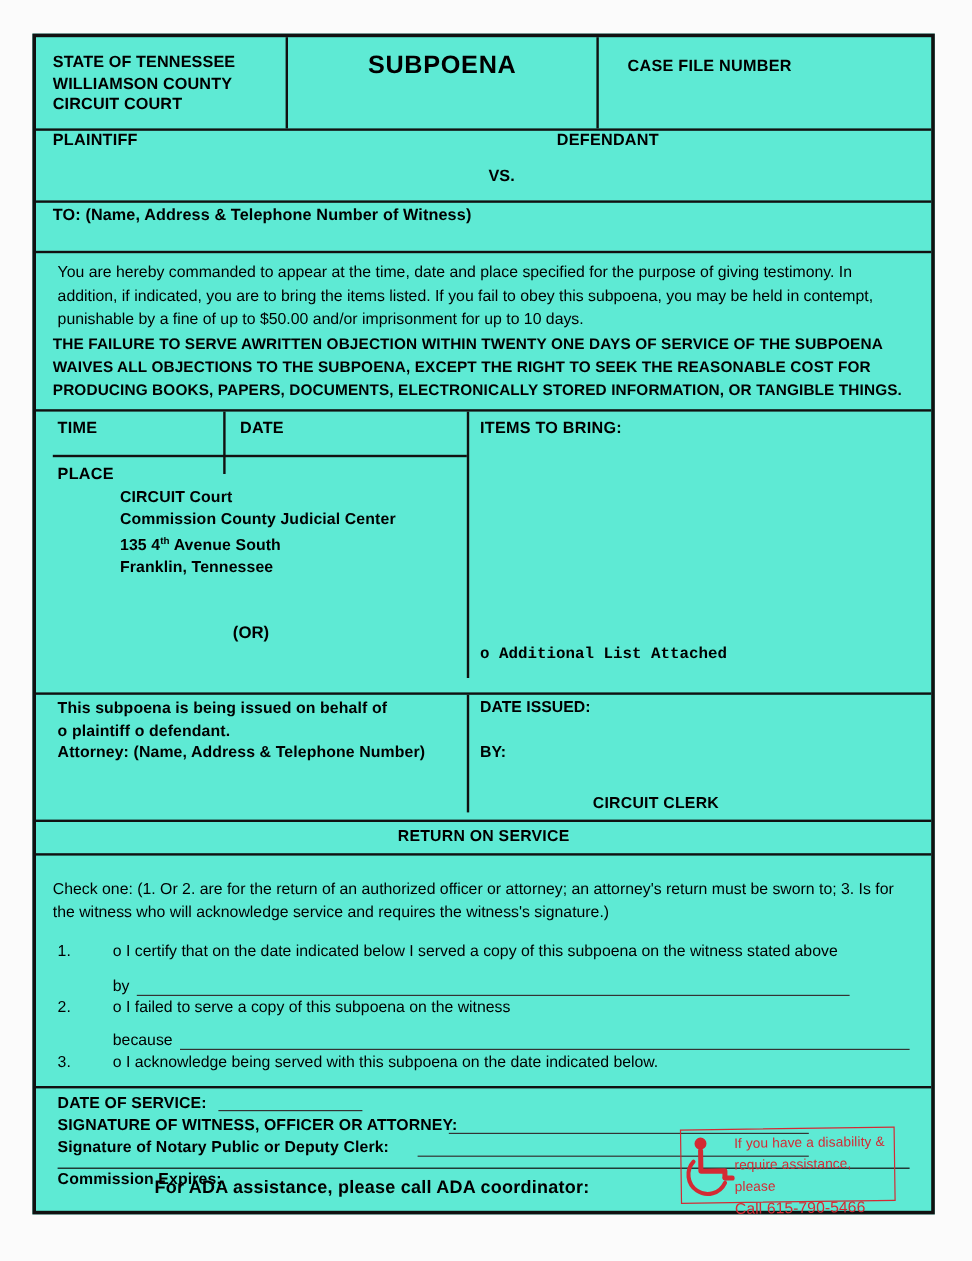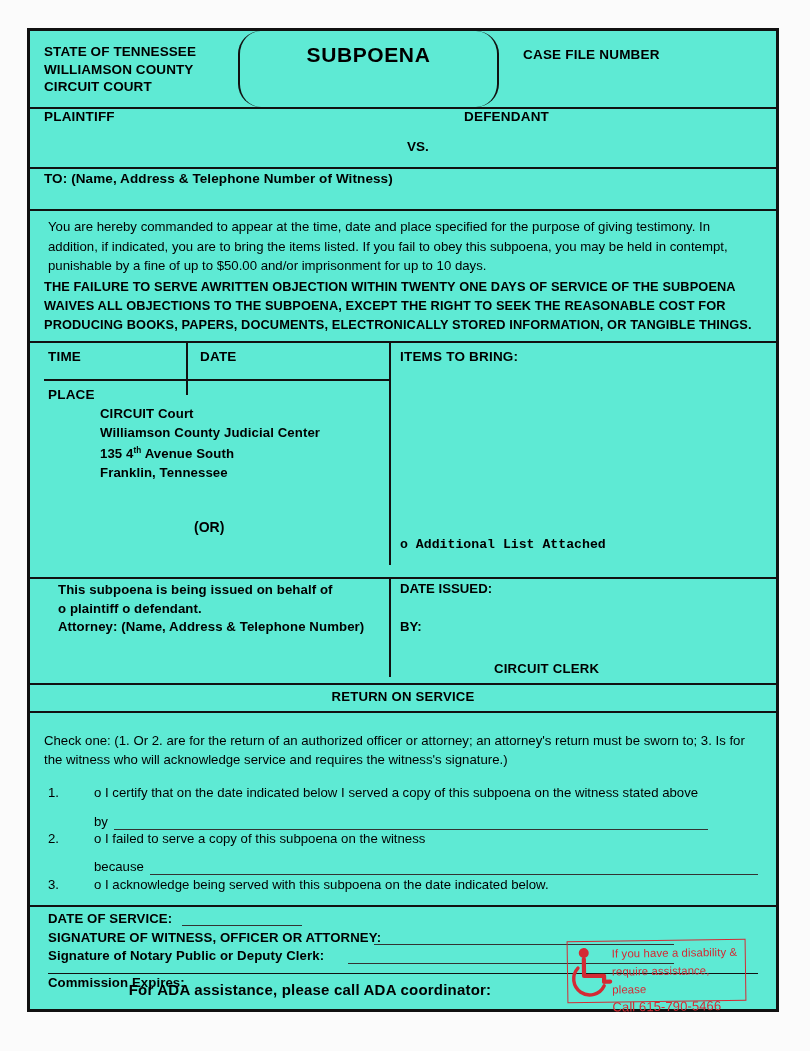--- a/index.html
+++ b/index.html
@@ -45,21 +45,21 @@
 
   
   .hdr {
     position: absolute;
     left: 0; top: 0;
     width: 746px; height: 76px;
     display: flex;
   }
   .hdr-cell { box-sizing: border-box; position: relative; }
   .hdr-left { width: 208px; padding: 12px 0 0 14px; }
-  .hdr-mid  { width: 261px; border-left: 2px solid #111; border-right: 2px solid #111; text-align: center; padding-top: 12px; border-radius: 23px; }
+  .hdr-mid  { width: 261px; border-left: 2px solid #111; border-right: 2px solid #111; text-align: center; padding-top: 12px; }
   .hdr-right{ width: 277px; padding: 16px 0 0 24px; }
 
   .court-line {
     font-size: 13.5px;
     font-weight: 600;
     letter-spacing: .1px;
     line-height: 17.5px;
     white-space: nowrap;
   }
   .subpoena-title {
@@ -203,21 +203,20 @@
     width: 0; height: 98px;
     border-left: 2px solid #111;
   }
   .issued-left {
     position: absolute;
     left: 4px; top: 2px;
     font-size: 13.2px;
     line-height: 18.5px;
     font-weight: 600;
     letter-spacing: .1px;
-    margin-left: 10px;
   }
   .issued-dateissued {
     position: absolute; left: 356px; top: 2px;
     font-size: 13.2px; font-weight: 600;
   }
   .issued-by {
     position: absolute; left: 356px; top: 40px;
     font-size: 13.2px; font-weight: 600;
   }
   .issued-clerk {
@@ -349,21 +348,21 @@
       <div class="tbl-vline"></div>
       <div class="tbl-hline"></div>
 
       <div class="cell-lbl lbl-time">TIME</div>
       <div class="cell-lbl lbl-date">DATE</div>
       <div class="cell-lbl lbl-place">PLACE</div>
       <div class="cell-lbl lbl-items">ITEMS TO BRING:</div>
 
       <div class="place-addr">
         <div>CIRCUIT Court</div>
-        <div>Williamson County Judicial Center</div>
+        <div>Commission County Judicial Center</div>
         <div><span>135 4</span><sup>th</sup><span> Avenue South</span></div>
         <div>Franklin, Tennessee</div>
       </div>
 
       <div class="place-or">(OR)</div>
       <div class="addl-list">o Additional List Attached</div>
     </div>
 
     <div class="rule" style="top:546px;"></div>
 

